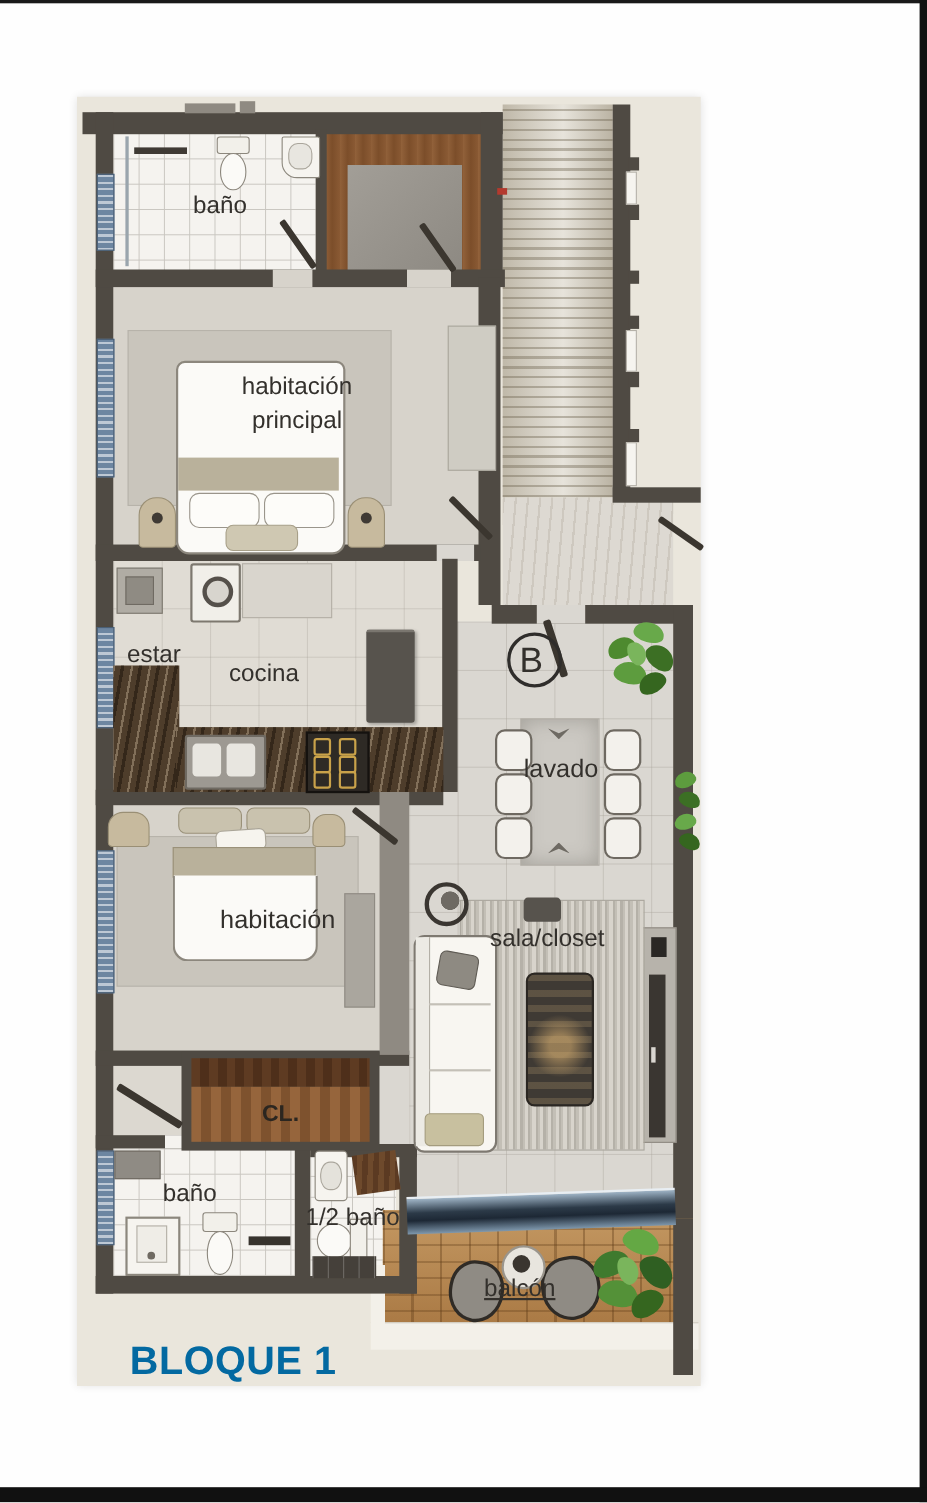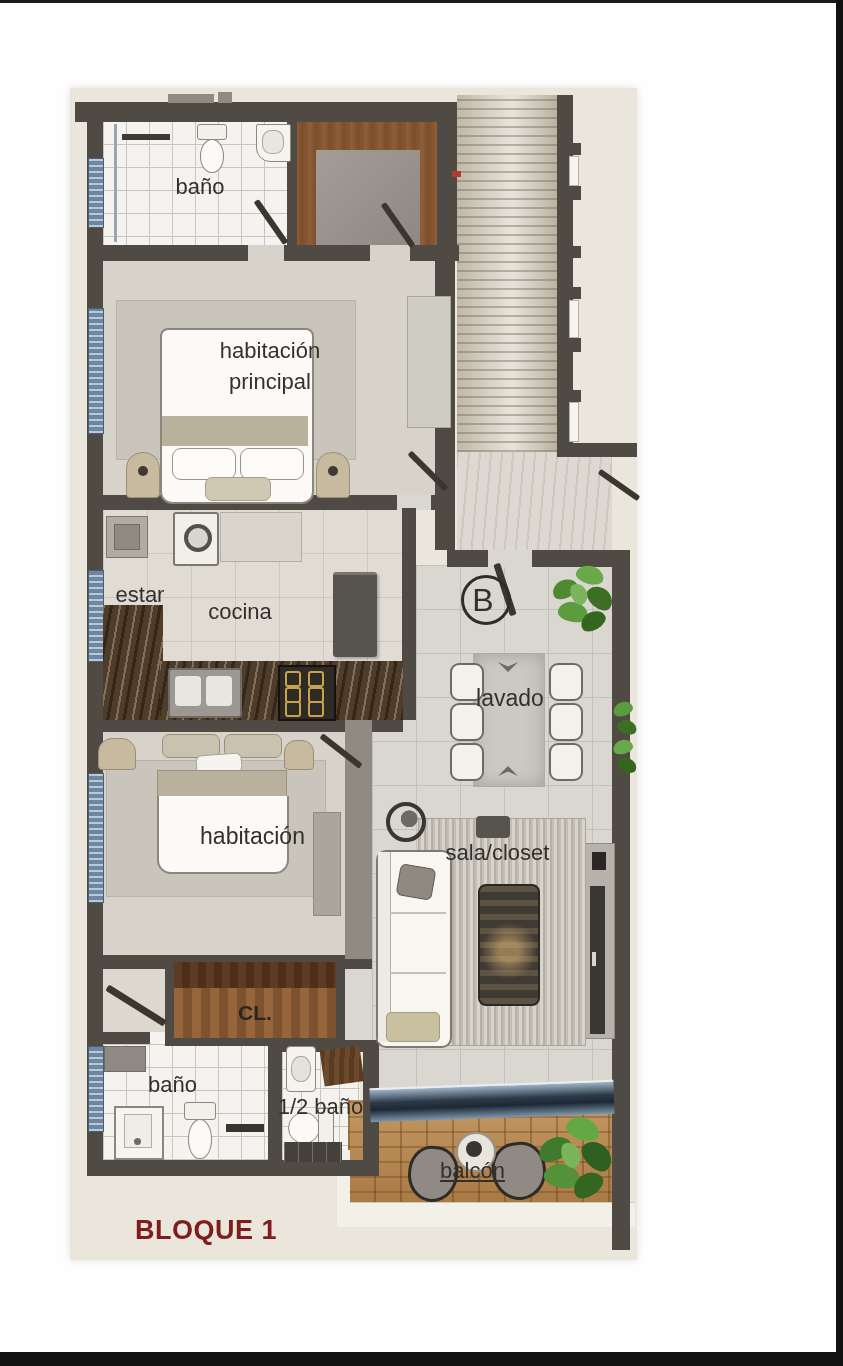--- a/index.html
+++ b/index.html
@@ -241,18 +241,18 @@
   <div class="lbl" style="left:95px;top:580px;width:90px;font-size:22px;">estar</div>
   <div class="lbl" style="left:192px;top:597px;width:96px;font-size:22px;">cocina</div>
   <div class="lbl" style="left:460px;top:682px;width:100px;font-size:23px;z-index:5;">lavado</div>
   <div class="lbl" style="left:185px;top:820px;width:135px;font-size:23px;">habitación</div>
   <div class="lbl" style="left:440px;top:838px;width:115px;font-size:22px;z-index:5;">sala/closet</div>
   <div class="lbl" style="left:174px;top:998px;width:162px;font-size:21px;font-weight:700;color:#2b2620;z-index:5;">CL.</div>
   <div class="lbl" style="left:130px;top:1070px;width:85px;font-size:22px;">baño</div>
   <div class="lbl" style="left:268px;top:1092px;width:105px;font-size:22px;white-space:nowrap;z-index:5;">1/2 baño</div>
   <div class="lbl" style="left:425px;top:1156px;width:95px;font-size:22px;z-index:5;text-decoration:underline;">balcón</div>
 
-  <div class="lbl" style="left:106px;top:1212px;width:200px;text-align:center;font-size:27px;font-weight:bold;color:#7f1d1d;letter-spacing:.5px;">BLOQUE 1</div>
+  <div class="lbl" style="left:106px;top:1212px;width:200px;text-align:right;font-size:36px;font-weight:bold;color:#0369a1;letter-spacing:.5px;">BLOQUE 1</div>
 
   <div class="abs" style="left:0;top:0;width:843px;height:3px;background:#1a1a1a;"></div>
   <div class="abs" style="left:836px;top:0;width:7px;height:1366px;background:#111;"></div>
   <div class="abs" style="left:0;top:1352px;width:843px;height:14px;background:#111;"></div>
 </div>
 
 </body></html>

